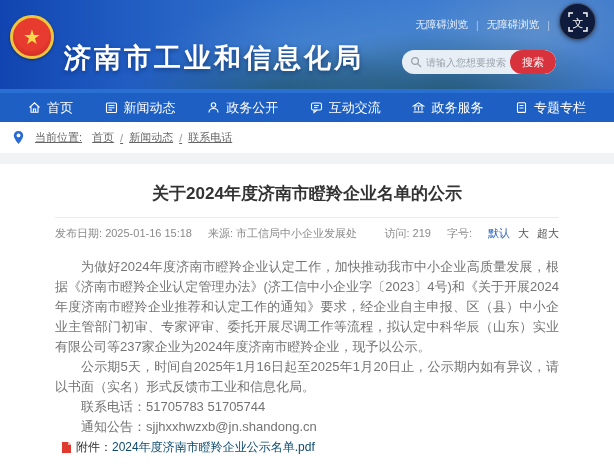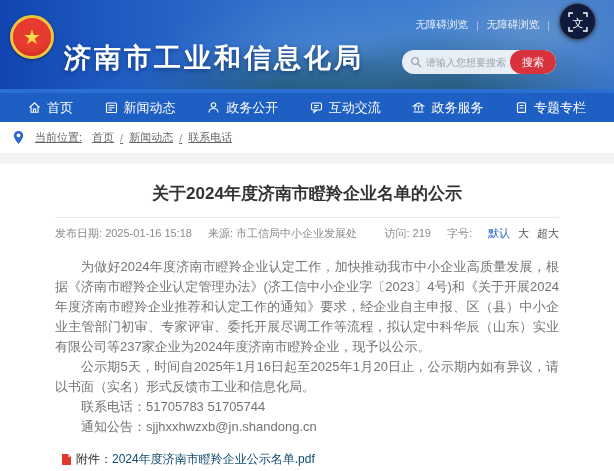--- a/index.html
+++ b/index.html
@@ -84,21 +84,21 @@
   .title-divider { border:none; border-top:1px solid #ebebeb; margin:0 0 8px; }
   .meta-row { display:flex; align-items:flex-end; font-size:11px; color:#8a8a8a; white-space:nowrap; }
   .meta-item { margin-right:16px; }
   .meta-gap { width:28px; }
   .fontsize-group { display:flex; gap:8px; }
   .fontsize-group span { cursor:pointer; color:#555; }
   .fontsize-group .active { color:#2d66c4; }
 
   .body-text { margin-top:16px; font-size:13px; color:#737373; line-height:20px; text-align:justify; }
   .body-text p { text-indent:2em; }
-  .attachment-row { margin-top:14px; display:flex; align-items:center; font-size:12px; color:#333; padding-left:6px; }
+  .attachment-row { margin-top:2px; display:flex; align-items:center; font-size:12px; color:#333; padding-left:6px; }
   .attachment-row .pdf-icon { margin-right:4px; display:flex; }
   .attachment-row a { color:#0c4a6e; text-decoration:none; cursor:pointer; }
 </style>
 </head>
 <body>
 
 <div class="page">
 
   <header class="banner">
     <div class="emblem">★</div>

